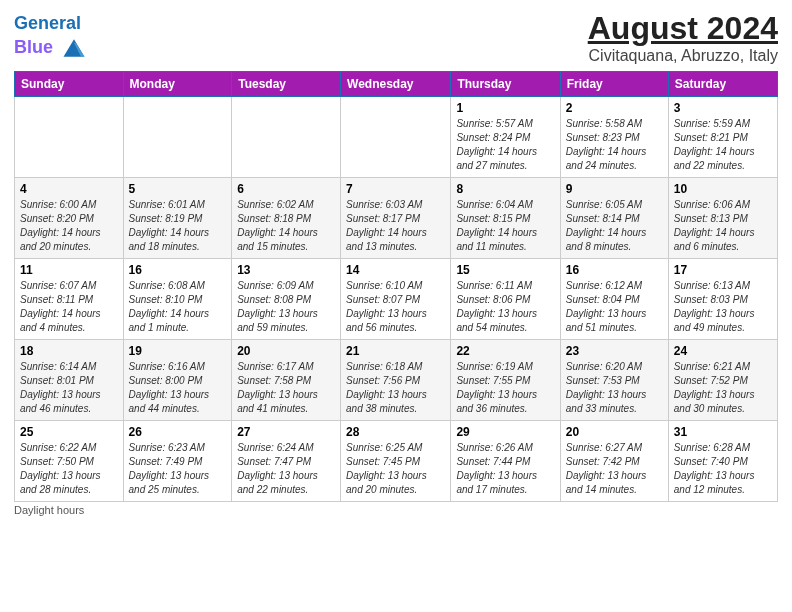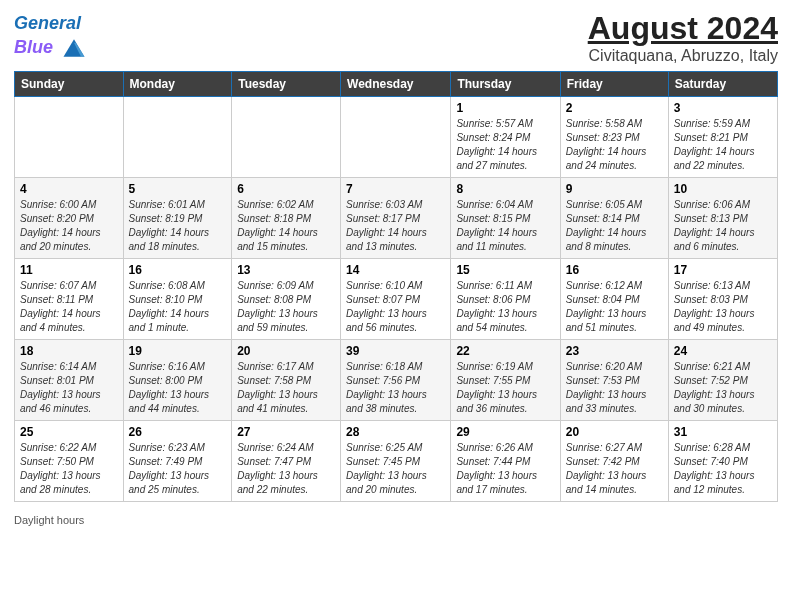--- a/index.html
+++ b/index.html
@@ -27,21 +27,20 @@
       margin-top: 4px;
     }
     .logo-text {
       font-size: 18px;
       font-weight: bold;
       color: #333;
       line-height: 1.1;
     }
     .logo-text span {
       color: #1a6fb5;
-      font-style: italic;
     }
     .logo-icon {
       width: 28px;
       height: 28px;
       margin-left: 4px;
     }
     .title-block {
       text-align: right;
     }
     .main-title {
@@ -53,21 +52,21 @@
     .subtitle {
       font-size: 16px;
       color: #444;
     }
     .calendar {
       width: 100%;
       border-collapse: collapse;
       font-size: 11px;
     }
     .calendar th {
-      background: #404040;
+      background: #a21caf;
       color: #fff;
       text-align: left;
       padding: 5px 6px;
       font-size: 12px;
       font-weight: bold;
       border: 1px solid #1a6fb5;
     }
     .calendar td {
       border: 1px solid #ccc;
       vertical-align: top;
@@ -88,21 +87,21 @@
     .day-info {
       font-size: 10px;
       color: #333;
       line-height: 1.4;
       font-style: italic;
     }
     .empty-cell {
       background: #fff !important;
     }
     .footer-note {
-      margin-top: 12px;
+      margin-top: 2px;
       font-size: 11px;
       color: #555;
       text-align: left;
     }
   </style>
 </head>
 <body>
 
 <div class="page">
   <div class="header">
@@ -221,21 +220,21 @@
           </td>
           <td>
             <span class="day-num">19</span>
             <div class="day-info">Sunrise: 6:16 AM<br>Sunset: 8:00 PM<br>Daylight: 13 hours and 44 minutes.</div>
           </td>
           <td>
             <span class="day-num">20</span>
             <div class="day-info">Sunrise: 6:17 AM<br>Sunset: 7:58 PM<br>Daylight: 13 hours and 41 minutes.</div>
           </td>
           <td>
-            <span class="day-num">39</span>
+            <span class="day-num">21</span>
             <div class="day-info">Sunrise: 6:18 AM<br>Sunset: 7:56 PM<br>Daylight: 13 hours and 38 minutes.</div>
           </td>
           <td>
             <span class="day-num">22</span>
             <div class="day-info">Sunrise: 6:19 AM<br>Sunset: 7:55 PM<br>Daylight: 13 hours and 36 minutes.</div>
           </td>
           <td>
             <span class="day-num">23</span>
             <div class="day-info">Sunrise: 6:20 AM<br>Sunset: 7:53 PM<br>Daylight: 13 hours and 33 minutes.</div>
           </td>

